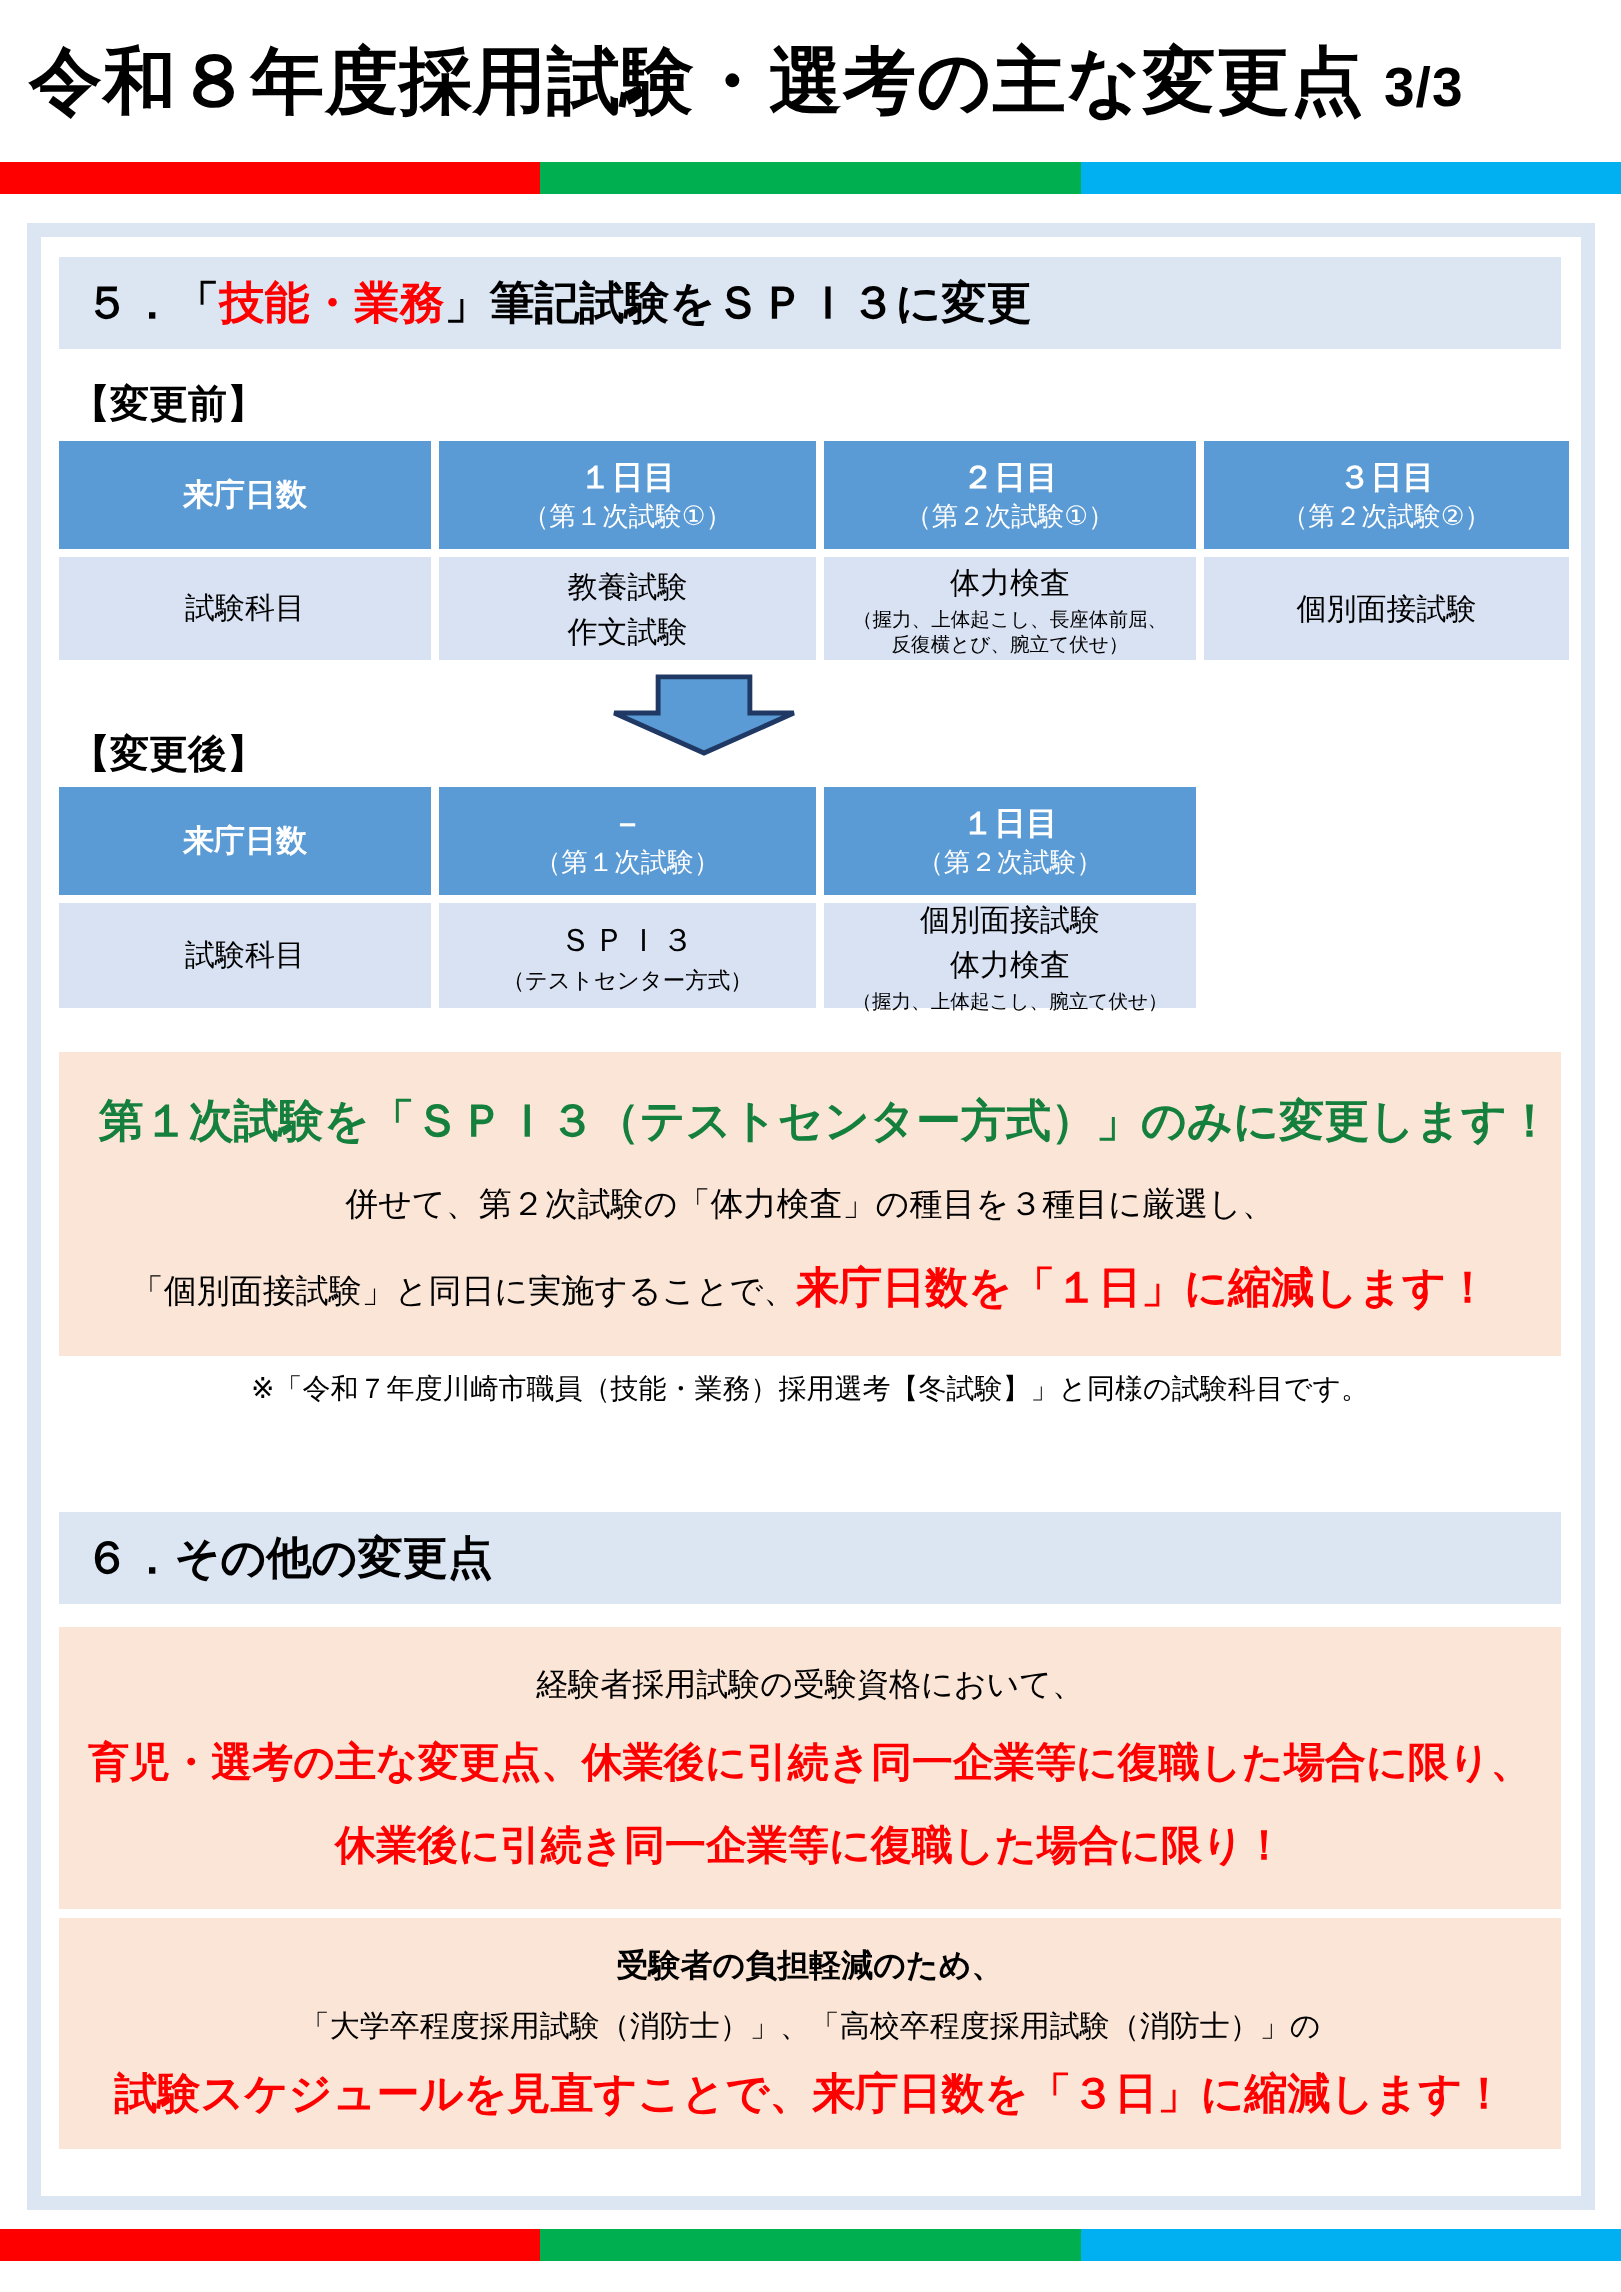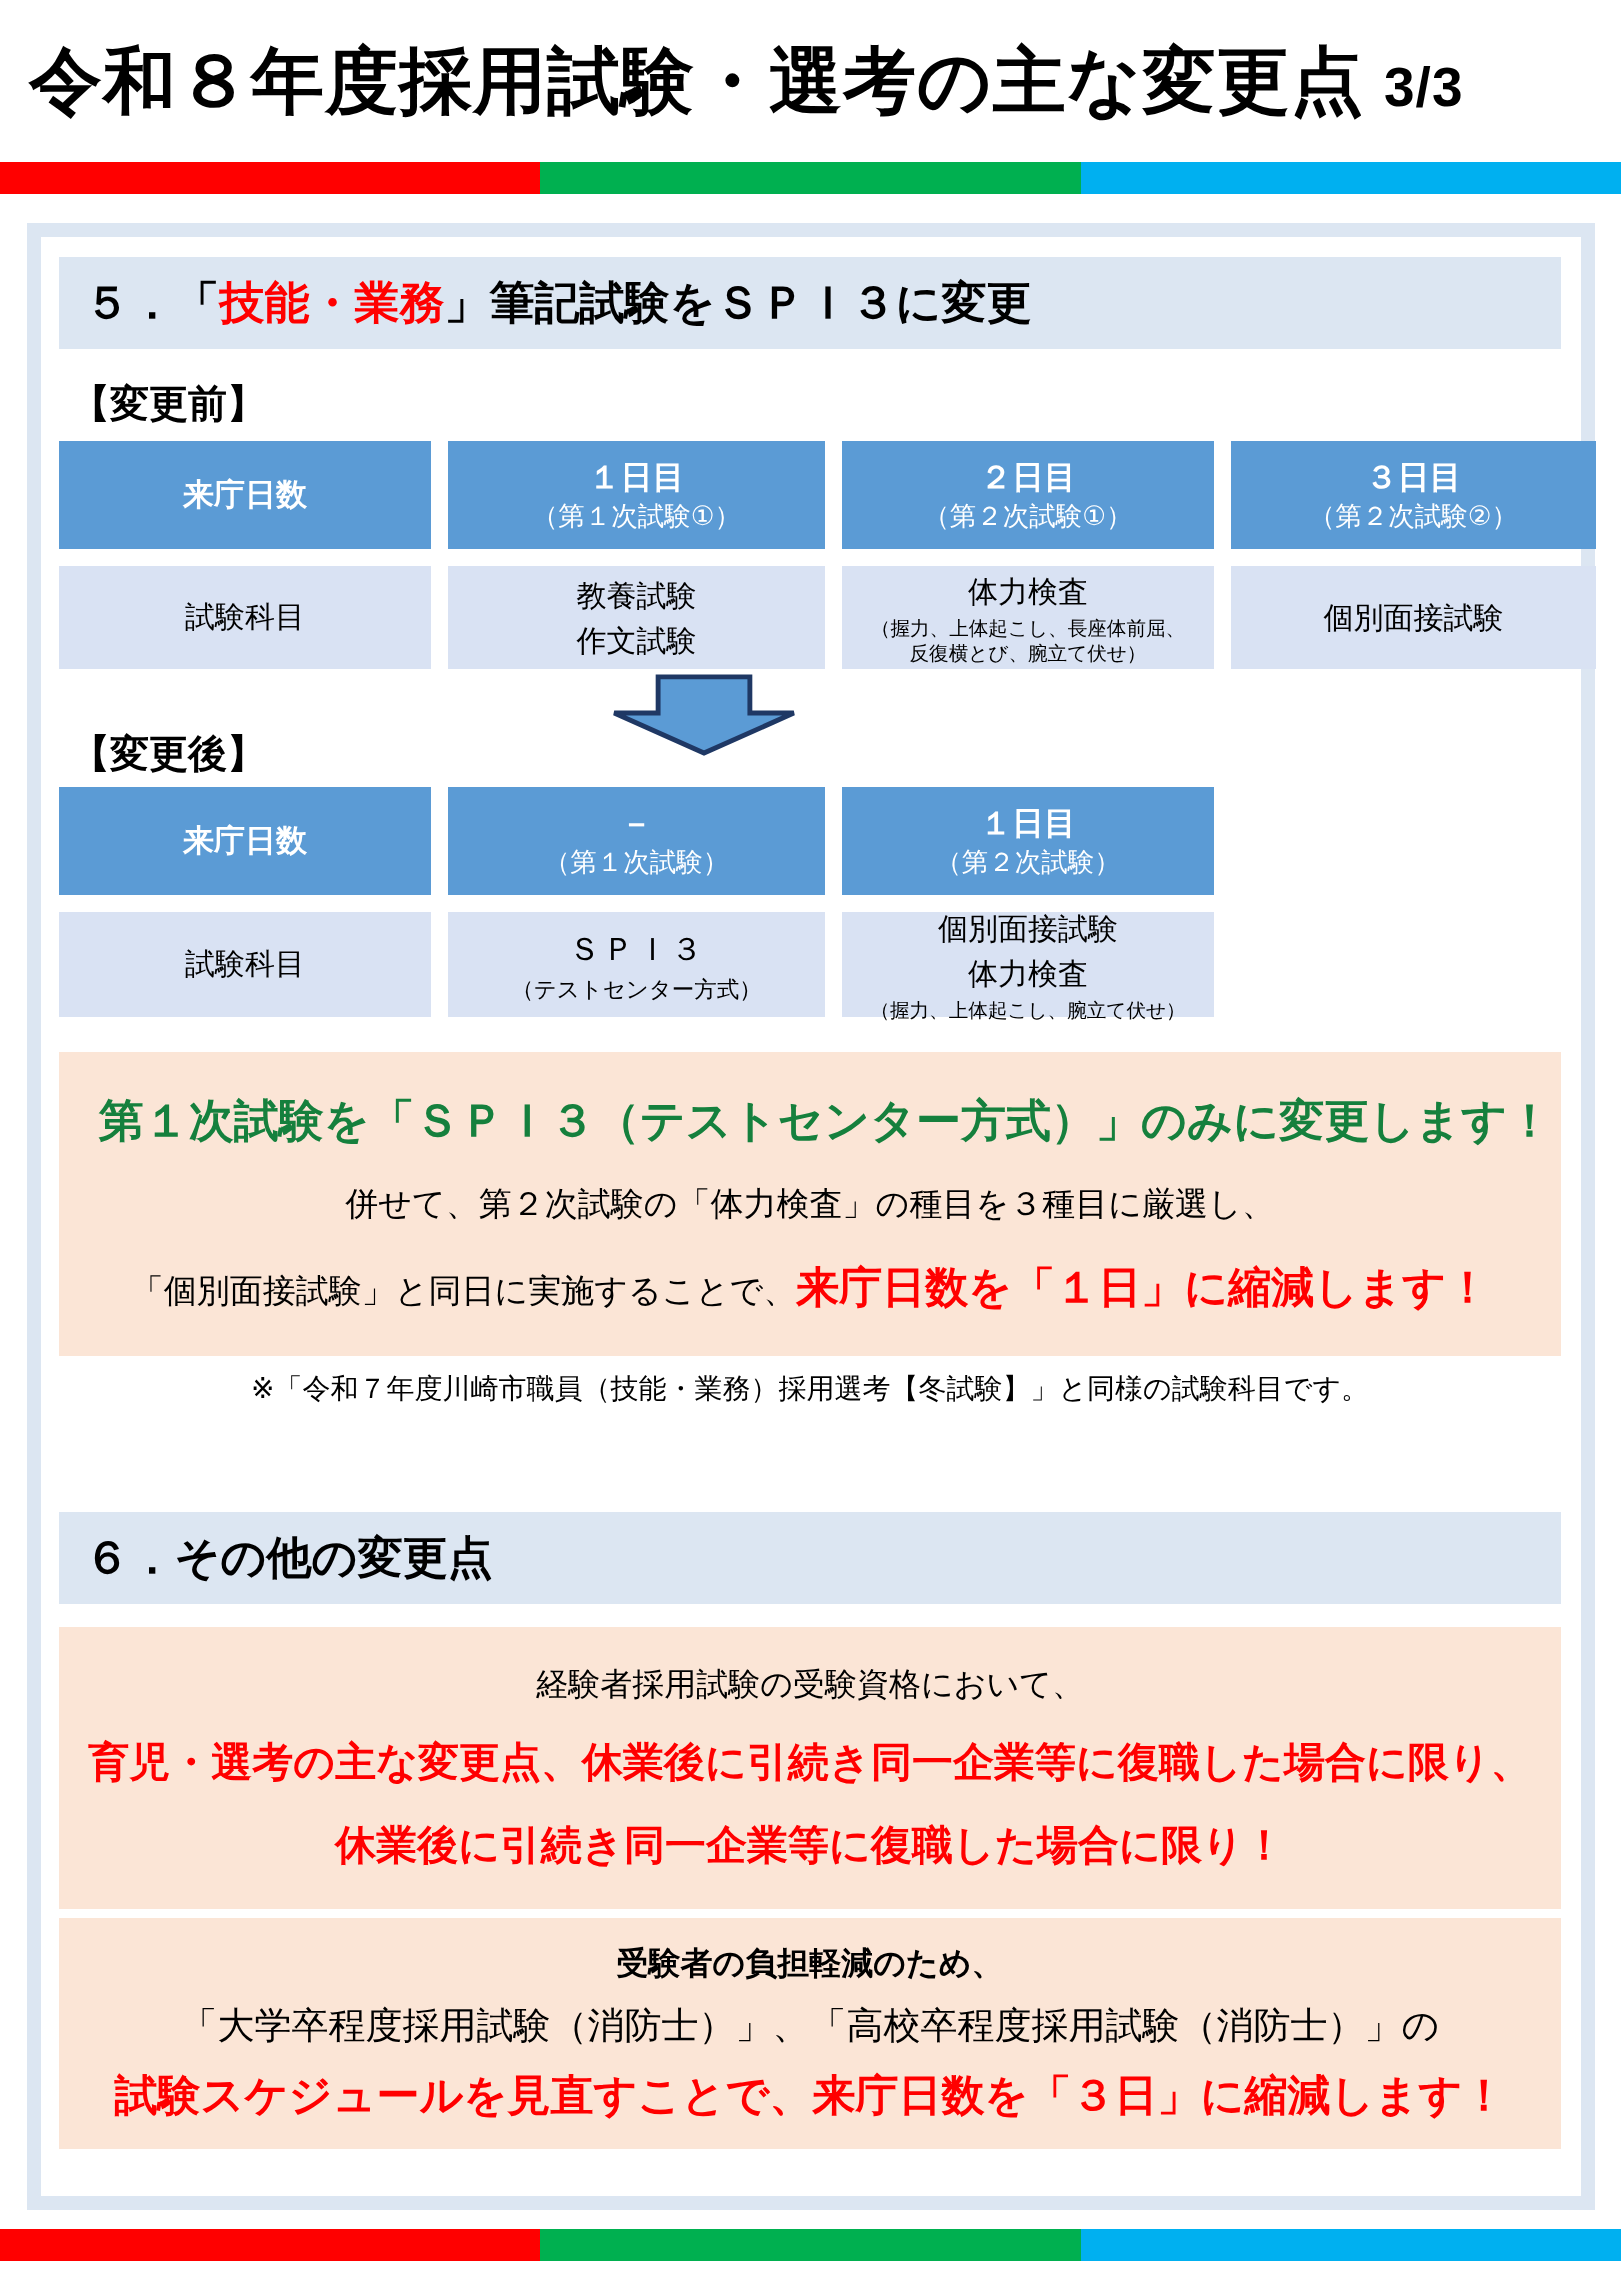--- a/index.html
+++ b/index.html
@@ -27,21 +27,21 @@
   }
   
   .sec-heading{
     position:absolute;left:59px;width:1502px;height:92px;background:#dce6f2;
     display:flex;align-items:center;padding-left:25.5px;box-sizing:border-box;
     font-size:45px;font-weight:bold;white-space:nowrap;
   }
   .sec-heading .hl{color:#ff0000;}
   .label-bold{position:absolute;left:71px;font-size:39px;font-weight:bold;}
   
-  .ptable{position:absolute;left:59px;display:grid;gap:17px;}
+  .ptable{position:absolute;left:59px;display:grid;gap:8px;}
   .ptable.t1{top:441px;grid-template-columns:372px 377px 372px 365px;grid-template-rows:108px 103px;}
   .ptable.t2{top:787px;grid-template-columns:372px 377px 372px;grid-template-rows:108px 105px;}
   .th,.td{display:flex;flex-direction:column;align-items:center;justify-content:center;text-align:center;}
   .th{background:#5b9bd5;color:#fff;}
   .td{background:#d9e2f3;color:#000;}
   .th .day{font-size:32px;font-weight:bold;line-height:1.35;}
   .th .stage{font-size:26.5px;line-height:1.3;}
   .th .corner{font-size:31px;font-weight:bold;}
   .td .rowlabel{font-size:30px;}
   .td .subject{font-size:30px;line-height:1.5;white-space:pre-line;}
@@ -61,21 +61,21 @@
   .hbox .black-md{font-size:33px;color:#000;}
   .hbox .red-lg{font-size:45px;color:#15803d;font-weight:bold;margin-left:31px;}
   .box1{top:1052px;height:304px;}
   .box1 .mix .black-part{font-size:33px;color:#000;}
   .box1 .mix .red-part{font-size:43px;color:#ff0000;font-weight:bold;}
   .box2{top:1627px;height:282px;}
   .box2 .black-sm{font-size:32px;color:#000;}
   .box2 .red-md{font-size:41px;color:#ff0000;font-weight:bold;}
   .box3{top:1918px;height:231px;}
   .box3 .black-sm{font-size:32px;color:#000;font-weight:bold;}
-  .box3 .black-md2{font-size:37px;color:#000;}
+  .box3 .black-md2{font-size:30px;color:#000;}
   .box3 .red-md2{font-size:43px;color:#ff0000;font-weight:bold;}
   .footnote{
     position:absolute;left:59px;top:1370px;width:1502px;
     font-size:28px;text-align:center;white-space:nowrap;
   }
 </style>
 </head>
 <body>
 
 <div class="page">

